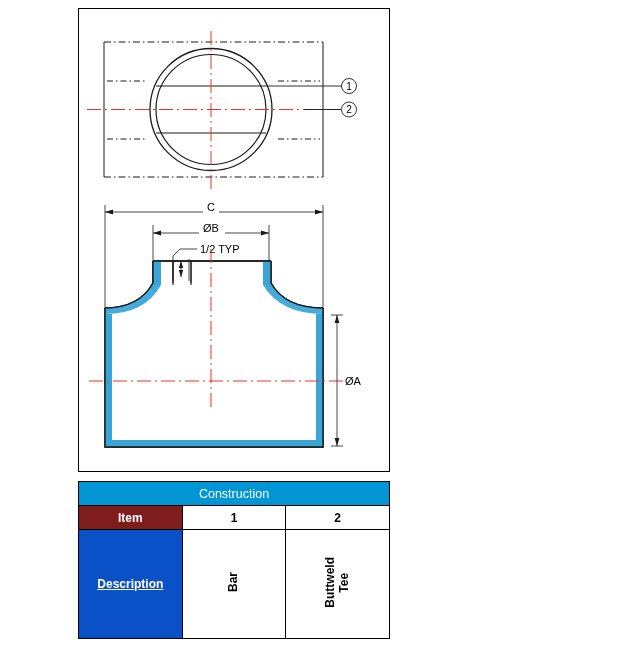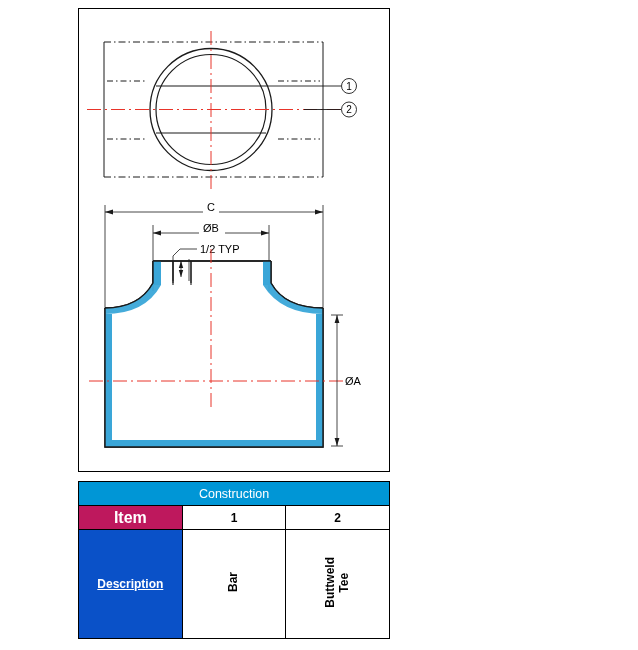--- a/index.html
+++ b/index.html
@@ -53,25 +53,25 @@
   }
   .tbl .hdr-title {
     background: #0096d6;
     color: #ffffff;
     font-weight: normal;
     font-size: 12.5px;
     height: 19px;
     margin-left: 19px;
   }
   .tbl .item-label {
-    background: #be185d;
+    background: #7f1d1d;
     color: #ffffff;
     width: 104px;
     height: 19px;
-    font-size: 16px;
+    font-size: 12px;
   }
   .tbl .num-cell {
     background: #ffffff;
     color: #000;
     width: 104px;
     font-size: 12px;
   }
   .tbl .desc-label {
     background: #0a51c8;
     color: #ffffff;

